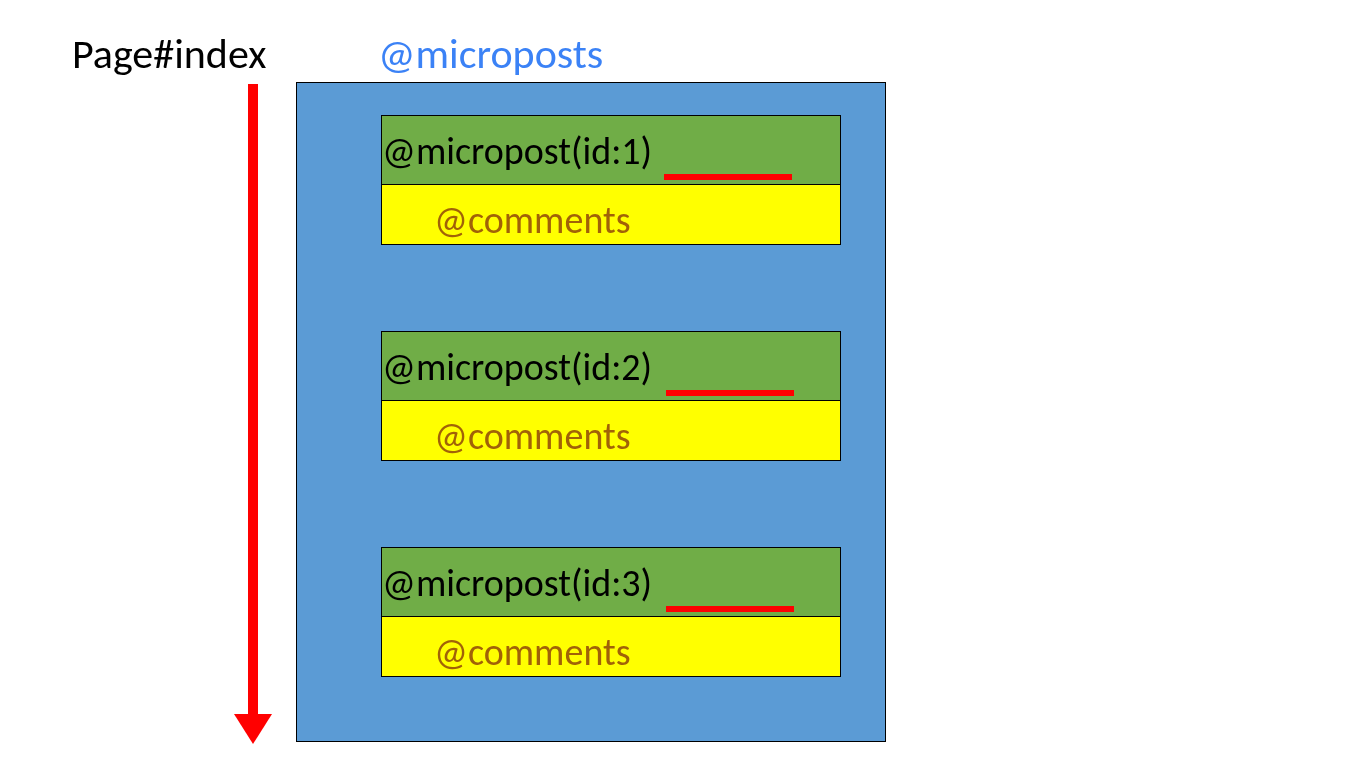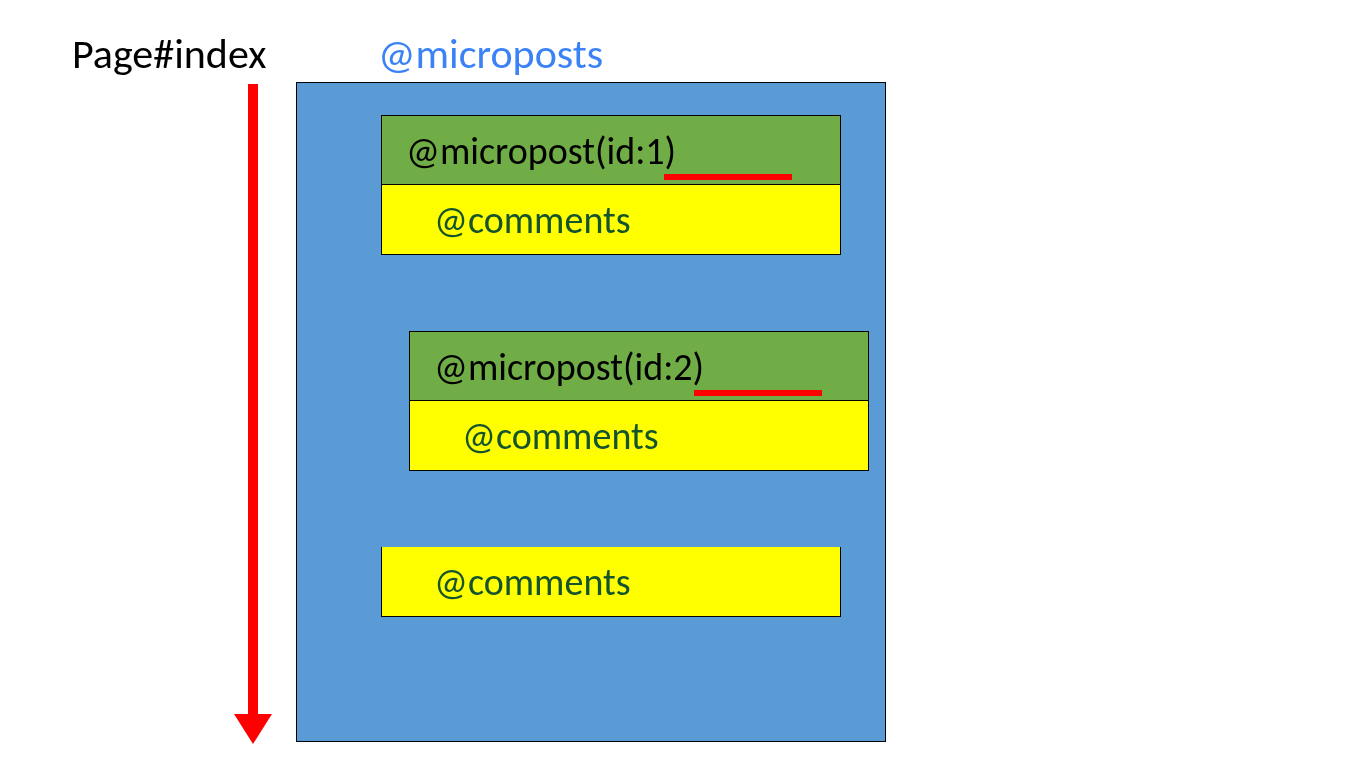--- a/index.html
+++ b/index.html
@@ -59,39 +59,38 @@
       height: 660px;
       background: #5b9bd5;
       border: 1px solid #000;
     }
     .post-block {
       position: absolute;
       left: 84px;
       width: 460px;
     }
     .block1 { top: 32px; }
-    .block2 { top: 248px; margin-left: 28px; }
+    .block2 { top: 248px; }
     .block3 { top: 464px; }
     .micropost-row {
       height: 70px;
       background: #70ad47;
       border: 1px solid #000;
       font-size: 38px;
       color: #000;
-      padding-left: 24px;
       line-height: 70px;
       position: relative;
     }
     .comments-row {
-      height: 70px;
+      height: 60px;
       background: #ffff00;
       border: 1px solid #000;
       border-top: none;
       font-size: 38px;
-      color: #14532d;
+      color: #a16207;
       padding-left: 52px;
       line-height: 70px;
     }
     .redline {
       position: absolute;
       height: 6px;
       background: #ff0000;
       bottom: 4px;
     }
     .redline1 { left: 282px; width: 128px; }
@@ -125,18 +124,22 @@
     <div class="micropost-row">
       <span>@micropost(id:2)</span>
       <div class="redline redline2"></div>
     </div>
     <div class="comments-row">
       <span>@comments</span>
     </div>
   </div>
 
   <div class="post-block block3">
+    <div class="micropost-row">
+      <span>@micropost(id:3)</span>
+      <div class="redline redline3"></div>
+    </div>
     <div class="comments-row">
       <span>@comments</span>
     </div>
   </div>
 
 </div>
 
 </body></html>

